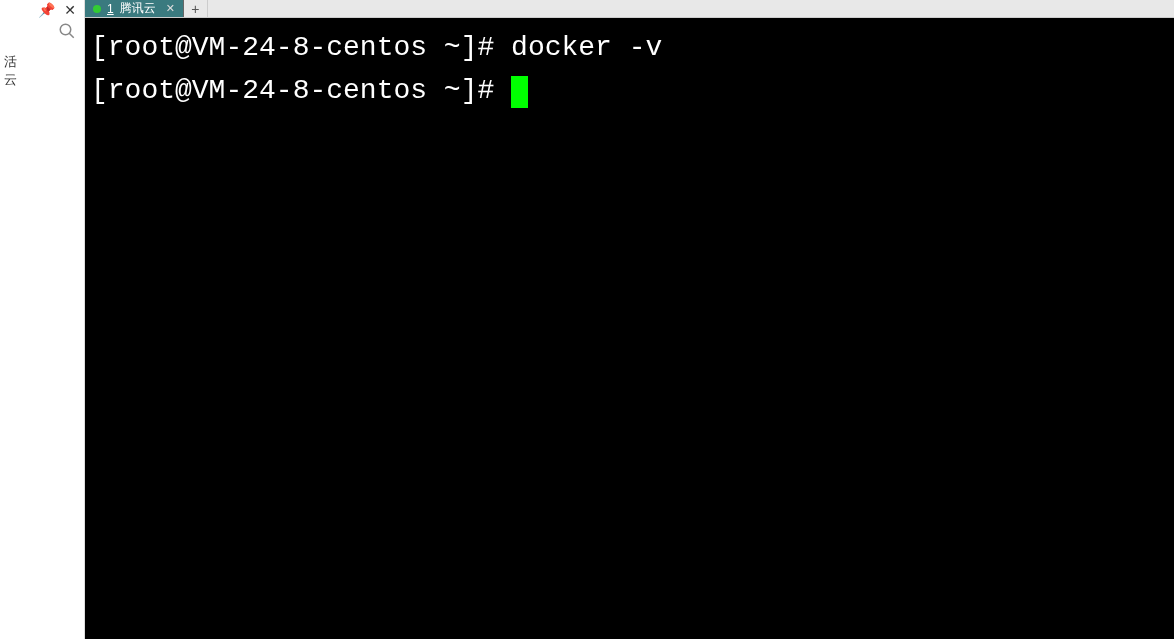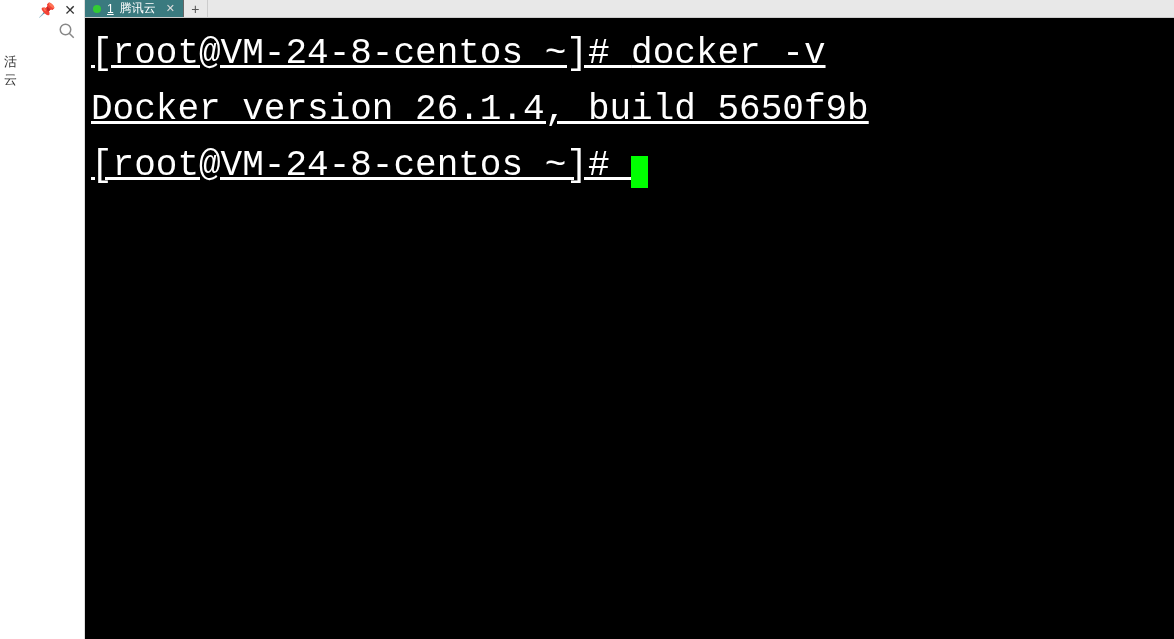--- a/index.html
+++ b/index.html
@@ -110,26 +110,25 @@
       color: #555;
       font-size: 14px;
       cursor: pointer;
       border-right: 1px solid #ccc;
     }
     .terminal {
       flex: 1;
       background: #000;
       padding: 8px 6px;
       font-family: "Consolas", "Courier New", monospace;
-      font-size: 36px;
+      font-size: 28px;
       line-height: 1.55;
       color: #ffffff;
       white-space: pre;
       overflow: hidden;
-      text-decoration: underline;
     }
     .term-line {
       display: block;
     }
     .cursor-block {
       display: inline-block;
       width: 17px;
       height: 32px;
       background: #00ff00;
       vertical-align: text-bottom;
@@ -161,14 +160,14 @@
 <div class="main">
   <div class="tab-bar">
     <div class="tab active">
       <span class="tab-dot"></span>
       <span class="tab-num">1</span>
       <span>腾讯云</span>
       <span class="tab-close">✕</span>
     </div>
     <div class="tab-add">+</div>
   </div>
-  <div class="terminal"><span class="term-line"><span>[root@VM-24-8-centos ~]# </span><span>docker -v</span></span><span class="term-line">Docker version 26.1.4, build 5650f9b</span><span class="term-line"><span>[root@VM-24-8-centos ~]# </span><span class="cursor-block"></span></span></div>
+  <div class="terminal"><span class="term-line"><span>[root@VM-24-8-centos ~]# </span><span>docker -v</span></span><span class="term-line"><span>[root@VM-24-8-centos ~]# </span><span class="cursor-block"></span></span></div>
 </div>
 
 </body></html>

